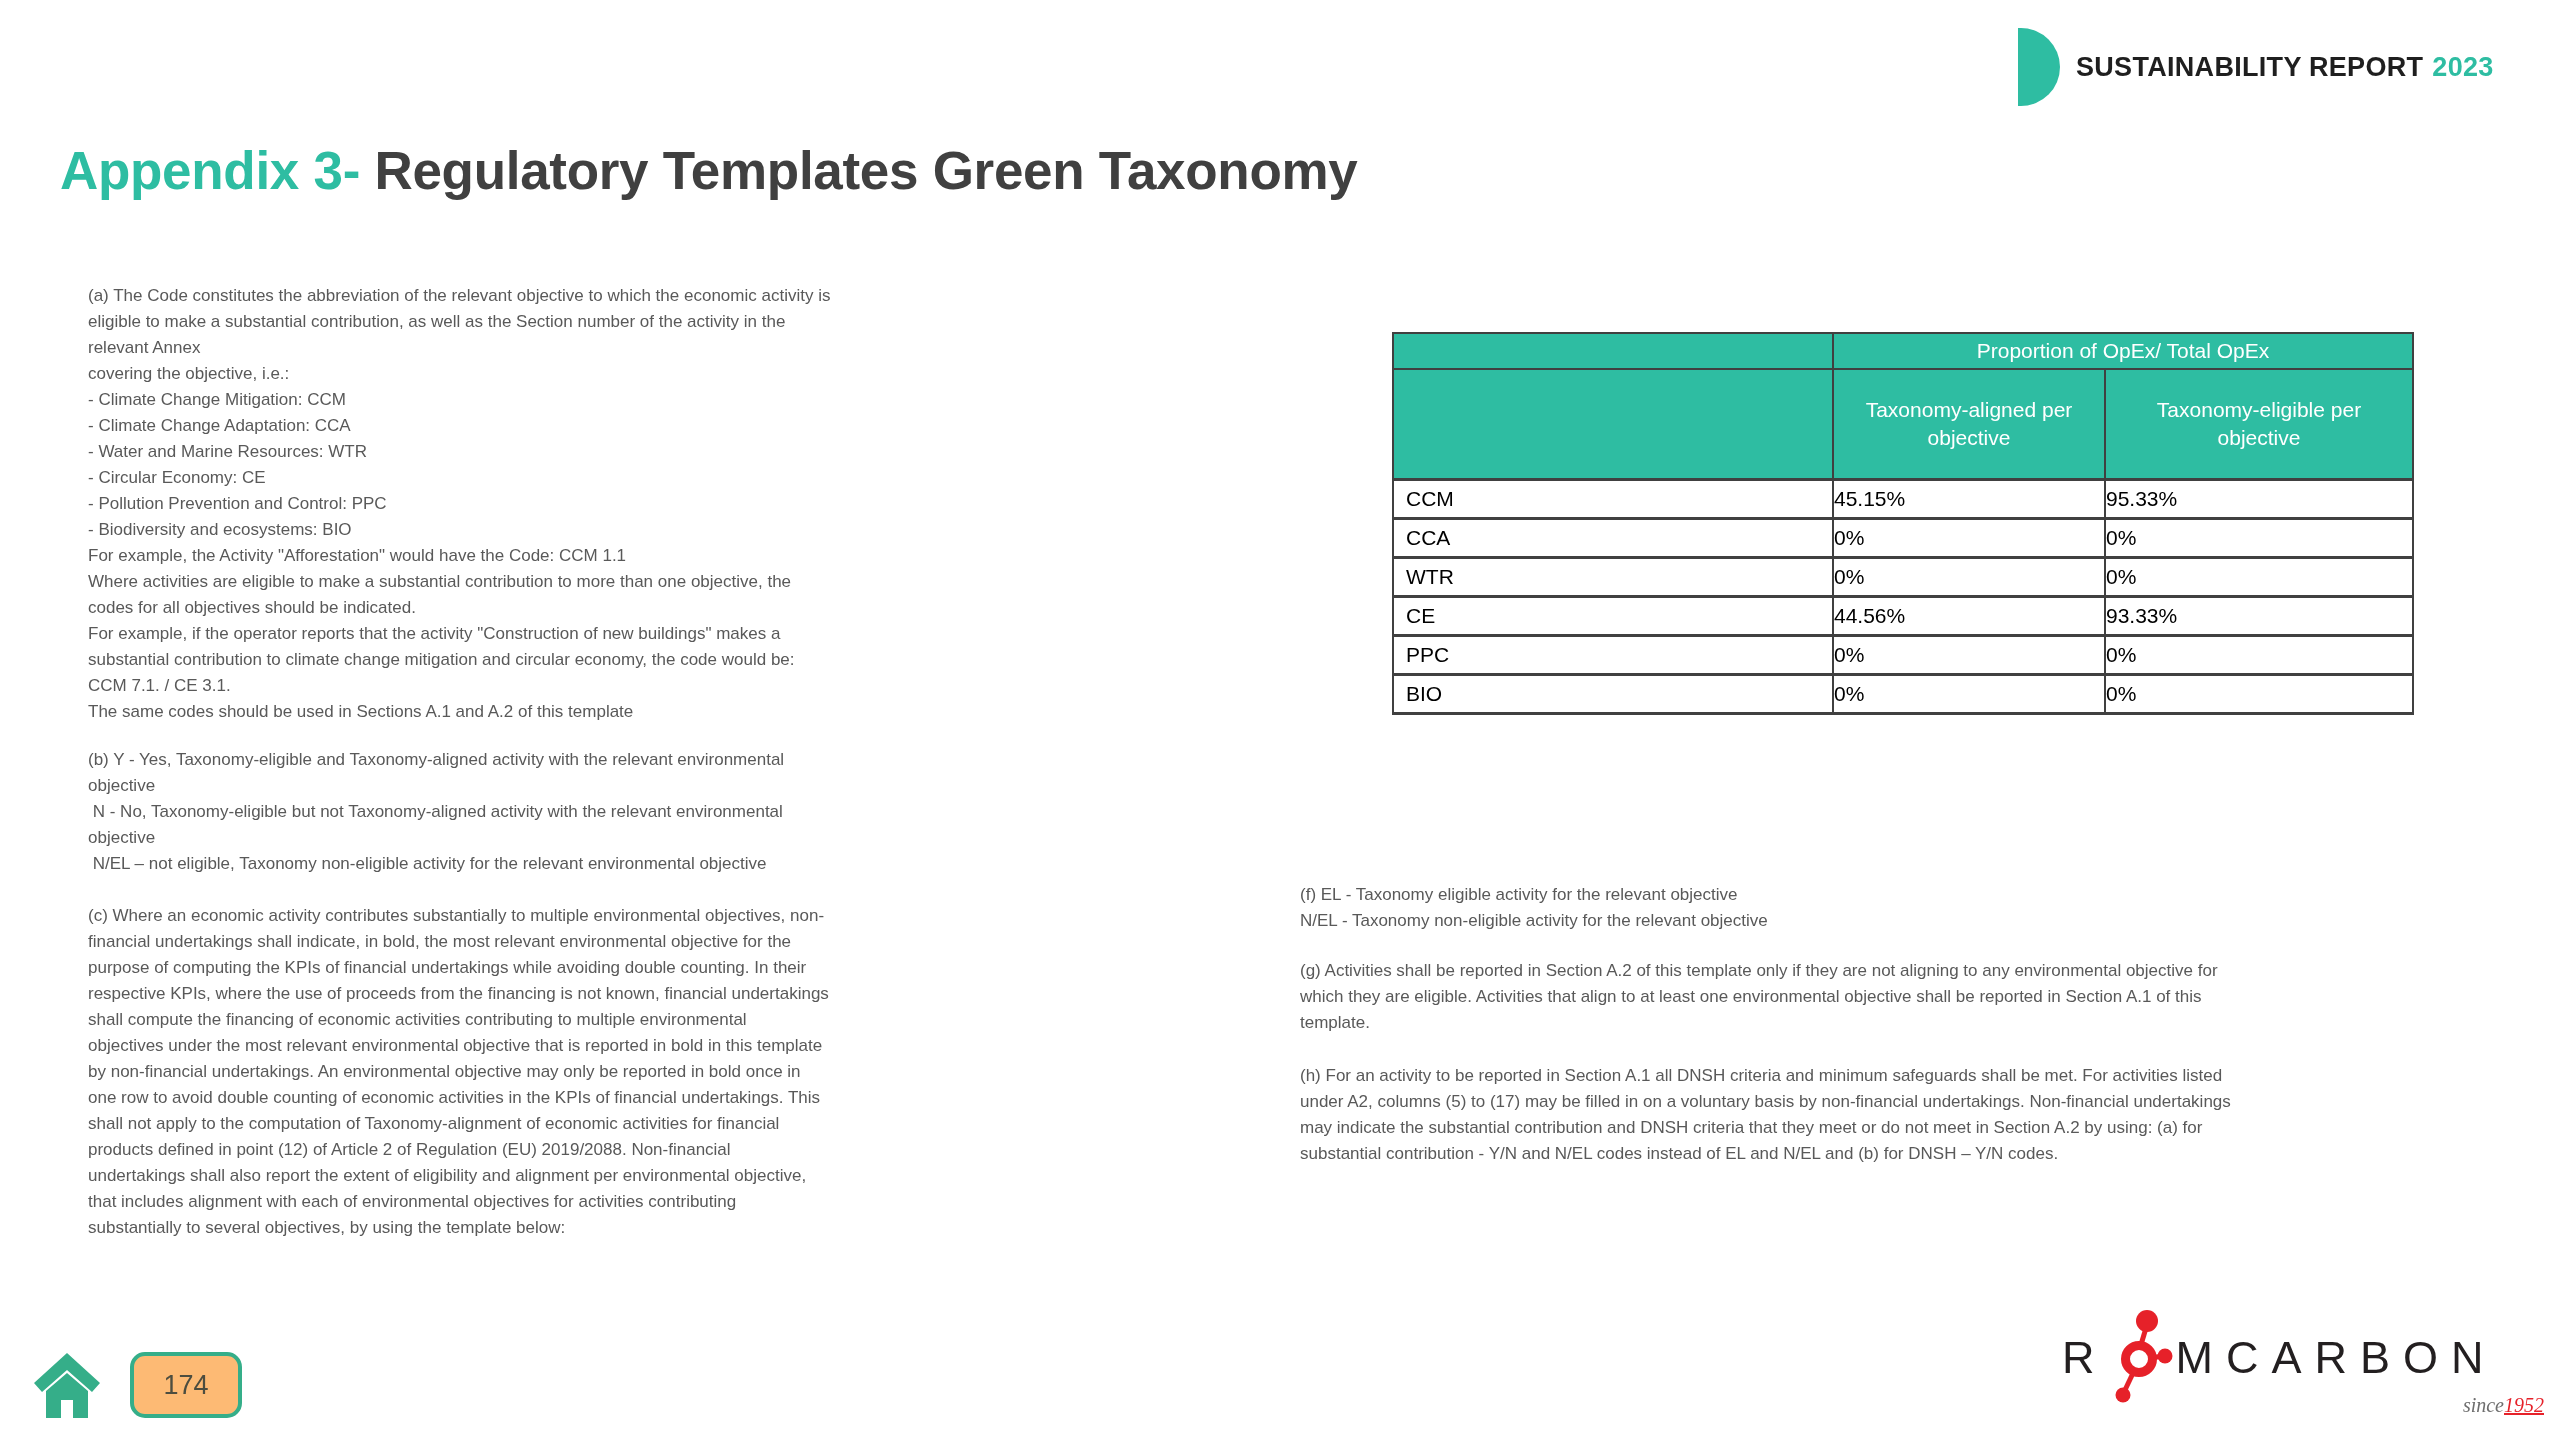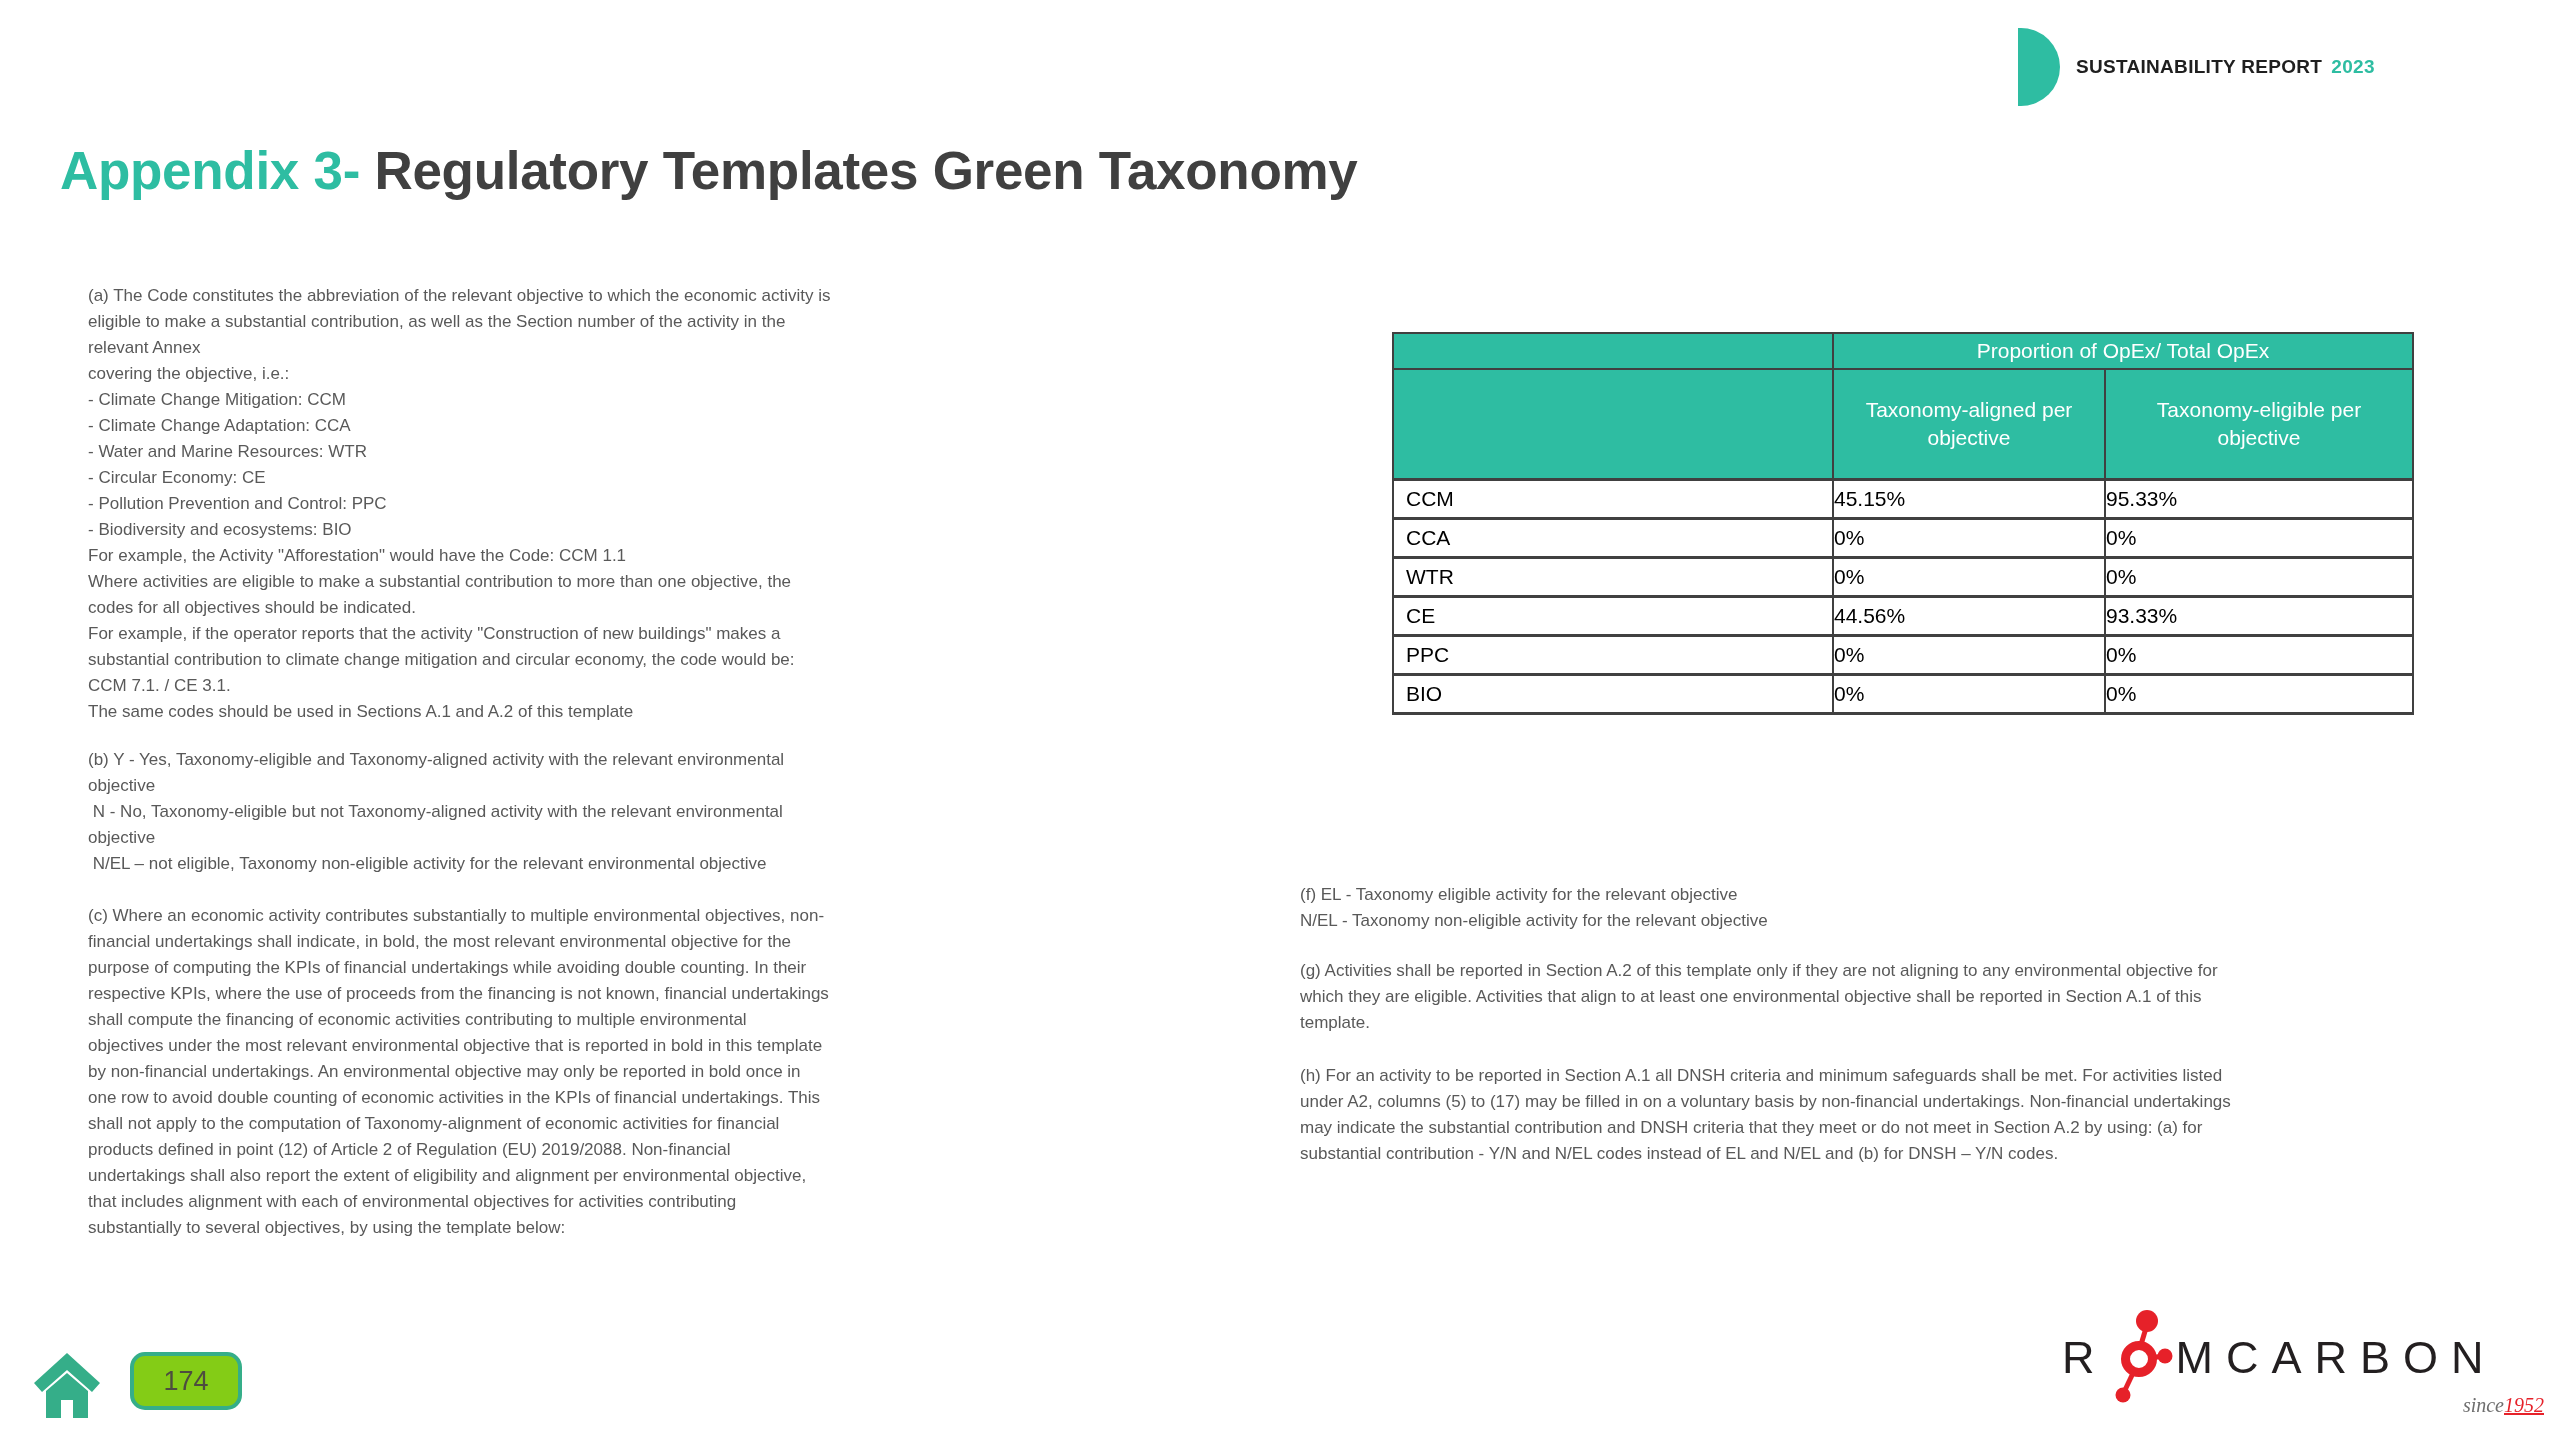--- a/index.html
+++ b/index.html
@@ -14,21 +14,21 @@
     --page-number-text:#4D4D3F;
   }
   *{margin:0;padding:0;box-sizing:border-box;}
   html,body{background:#fff;}
   body{font-family:"Liberation Sans", sans-serif;}
   .page{position:relative;width:2560px;height:1440px;background:#ffffff;overflow:hidden;}
 
   
   .report-badge{position:absolute;top:28px;left:2018px;height:78px;display:flex;align-items:center;}
   .half-circle{width:42px;height:78px;background:var(--accent);border-radius:0 78px 78px 0;margin-right:16px;flex:0 0 auto;}
-  .report-title{font-size:19px;font-weight:700;color:var(--near-black);letter-spacing:.3px;white-space:nowrap;}
+  .report-title{font-size:27px;font-weight:700;color:var(--near-black);letter-spacing:.3px;white-space:nowrap;}
   .report-title .year{color:var(--accent);margin-left:9px;}
 
   
   .page-title{position:absolute;left:60px;top:140px;font-size:53px;font-weight:700;color:var(--title-text);letter-spacing:-.3px;white-space:nowrap;}
   .page-title .accent{color:var(--accent);}
 
   
   .note{position:absolute;font-size:17px;line-height:26px;color:var(--body-text);white-space:pre-wrap;}
   .note-a{left:88px;top:283px;width:1010px;}
   .note-b{left:88px;top:747px;width:1010px;}
@@ -44,21 +44,21 @@
   table.opex tr.span-row{height:36px;}
   table.opex tr.colhead-row{height:110px;}
   table.opex tr.colhead-row td{line-height:28px;padding:0 14px;}
   table.opex tr.data-row{height:39px;}
   table.opex tr.data-row td{border-top-width:3px;border-bottom-width:3px;font-size:21px;color:#000;background:#fff;vertical-align:middle;}
   table.opex td.code{text-align:left;padding-left:12px;}
   table.opex td.val{text-align:left;padding-right:10px;}
 
   
   .home-btn{position:absolute;left:32px;top:1350px;width:70px;height:70px;cursor:pointer;}
-  .page-badge{position:absolute;left:130px;top:1352px;width:112px;height:58px;border:4px solid var(--footer-green);border-radius:15px;background:#84cc16;display:flex;align-items:center;justify-content:center;}
+  .page-badge{position:absolute;left:130px;top:1352px;width:112px;height:66px;border:4px solid var(--footer-green);border-radius:15px;background:#fdba74;display:flex;align-items:center;justify-content:center;}
   .page-badge span{font-size:27px;color:var(--page-number-text);}
 
   
   .logo{position:absolute;left:2062px;top:1316px;width:488px;}
   .logo-row{display:flex;align-items:center;height:84px;}
   .logo-text{font-size:45px;font-weight:500;color:var(--logo-dark);letter-spacing:13px;white-space:nowrap;}
   .logo-row svg{flex:0 0 auto;margin:0 2px 0 4px;}
   .logo-tagline{text-align:right;margin-top:-6px;padding-right:6px;font-family:"Liberation Serif", serif;font-style:italic;font-size:20px;}
   .logo-tagline .since{color:var(--tagline-gray);}
   .logo-tagline .year{color:var(--logo-red);text-decoration:underline;}

